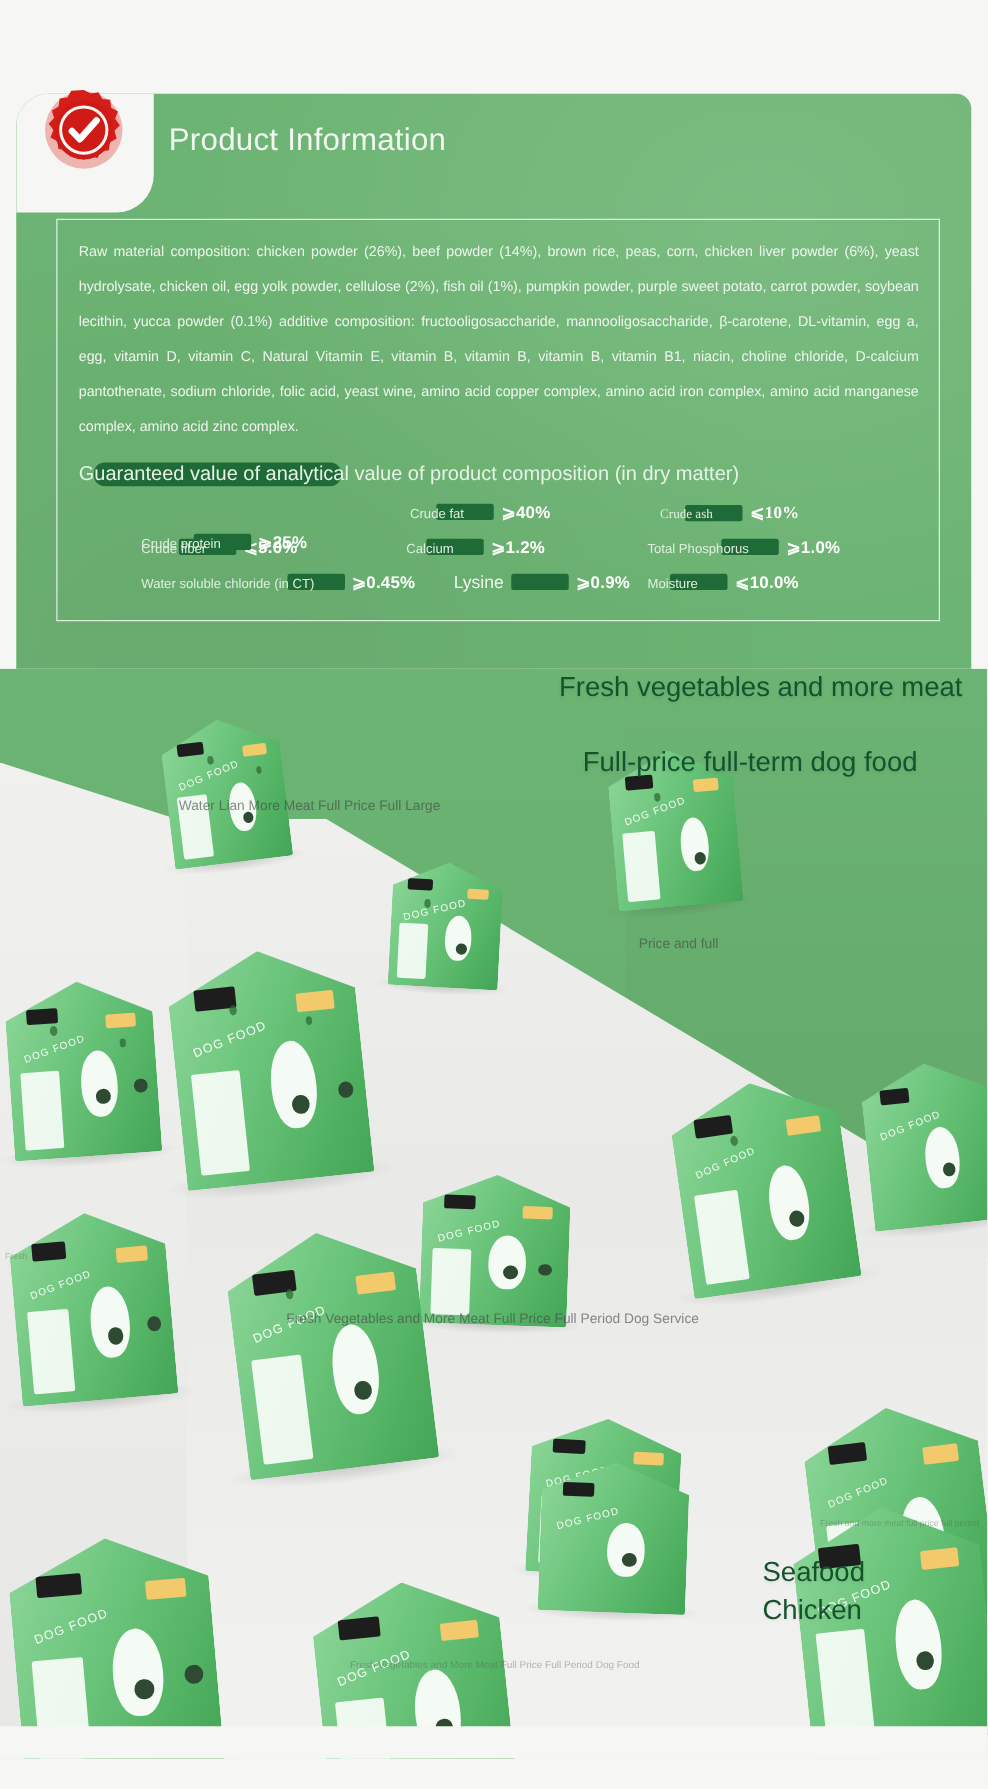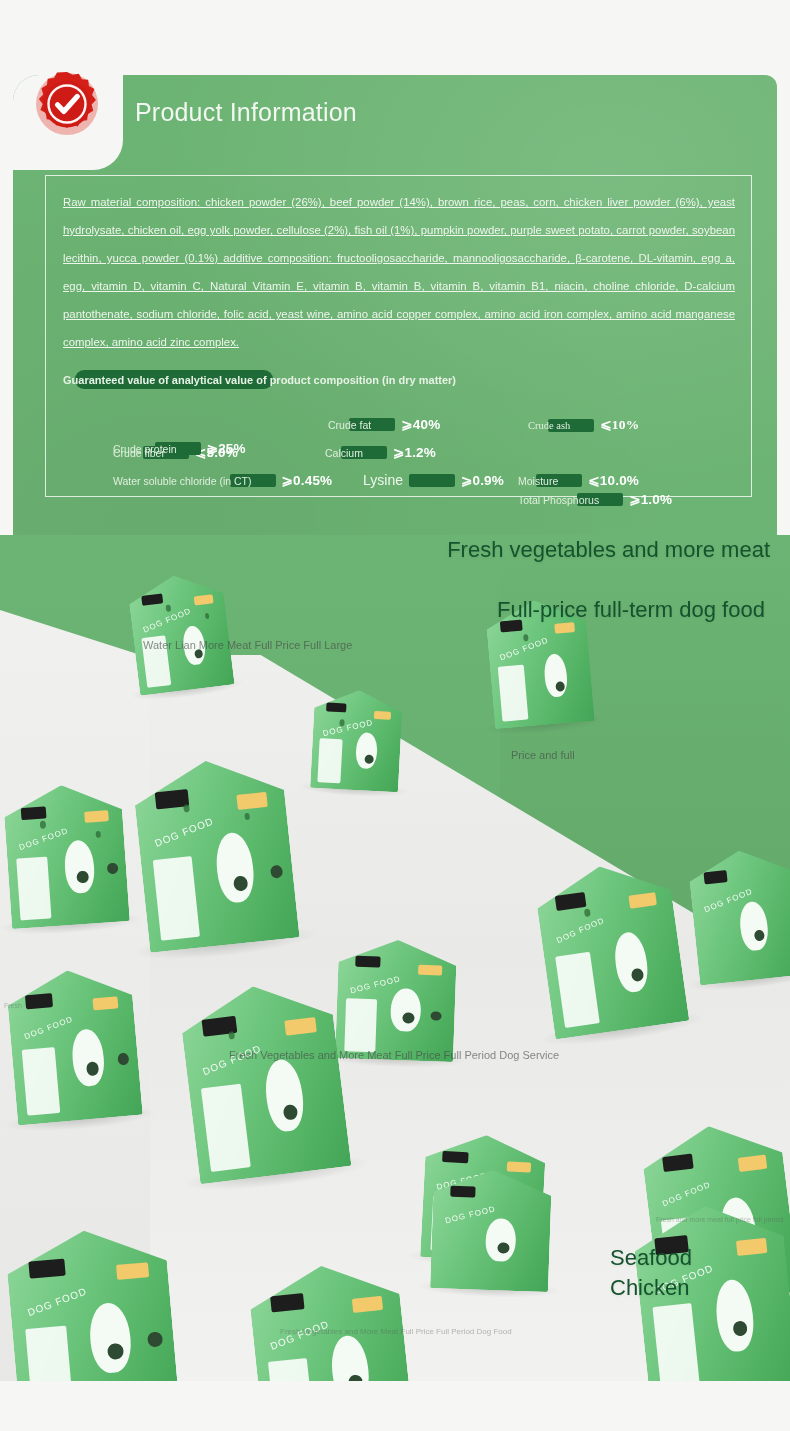--- a/index.html
+++ b/index.html
@@ -95,37 +95,35 @@
   #ingredients-text {
     position: absolute;
     left: 17px;
     top: 12px;
     width: 672px;
     color: #eef5ed;
     font-size: 11.4px;
     line-height: 28px;
     text-align: justify;
     text-justify: inter-word;
-    text-decoration: underline;
   }
 
   
   #analysis {
     position: absolute;
     left: 17px;
     top: 197px;
     width: 680px;
   }
   #analysis-heading {
     color: #e7f2e6;
-    font-size: 11px;
+    font-size: 16px;
     line-height: 14px;
-    margin-bottom: 28px;
+    margin-bottom: 14px;
     position: relative;
-    font-weight: bold;
   }
   #analysis-heading .hl {
     position: absolute;
     left: 12px;
     top: -3px;
     width: 198px;
     height: 19px;
     background: #1f6b38;
     border-radius: 9px;
     z-index: -1;
@@ -372,21 +370,21 @@
         </div>
       </div>
 
       <div class="nut-row">
         <div class="nut" style="left:50px;">
           <span class="label">Crude fiber</span><span class="chip"></span><span class="val">⩽5.0%</span>
         </div>
         <div class="nut" style="left:262px;">
           <span class="label">Calcium</span><span class="chip"></span><span class="val">⩾1.2%</span>
         </div>
-        <div class="nut" style="left:455px;margin-top:47px;">
+        <div class="nut" style="left:455px;">
           <span class="label">Total Phosphorus</span><span class="chip"></span><span class="val">⩾1.0%</span>
         </div>
       </div>
 
       <div class="nut-row">
         <div class="nut" style="left:50px;">
           <span class="label">Water soluble chloride (in CT)</span><span class="chip"></span><span class="val">⩾0.45%</span>
         </div>
         <div class="nut big" style="left:300px;">
           <span class="label">Lysine</span><span class="chip" style="margin-left:6px;"></span><span class="val">⩾0.9%</span>
@@ -606,21 +604,21 @@
         <div class="face-ear-l" style="left:50%; top:40%; width:24%; height:38%;"></div>
         <div class="eye" style="left:60%; top:62%; width:9%; height:8%;"></div>
       </div>
     </div>
 
     <div id="photo-bottom-fade"></div>
   </div>
 
   <div class="overlay-text" style="left:440px; top:535px; width:330px; text-align:right;">Fresh vegetables and more meat</div>
 
-  <div class="overlay-text" style="left:444px; top:595px; width:290px; text-align:center;margin-left:42px;">Full-price full-term dog food</div>
+  <div class="overlay-text" style="left:444px; top:595px; width:290px; text-align:right;">Full-price full-term dog food</div>
 
   <div class="overlay-text" style="left:610px; top:1243px; width:160px; text-align:left;">Seafood Chicken</div>
 
   <div class="watermark" style="left:143px; top:638px;">Water Lian More Meat Full Price Full Large</div>
 
   <div class="watermark" style="left:511px; top:748px;">Price and full</div>
 
   <div class="watermark" style="left:229px; top:1048px;">Fresh Vegetables and More Meat Full Price Full Period Dog Service</div>
 
   <div class="watermark faint" style="left:280px; top:1325px;">Fresh Vegetables and More Meat Full Price Full Period Dog Food</div>

